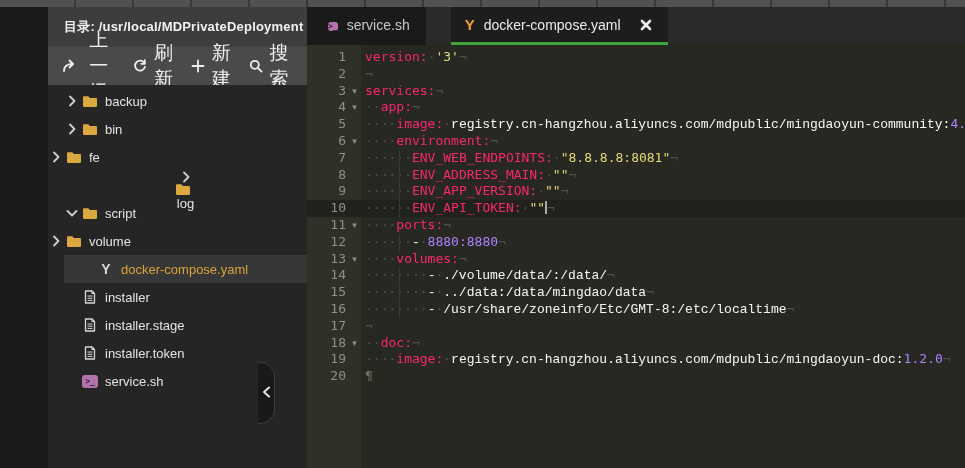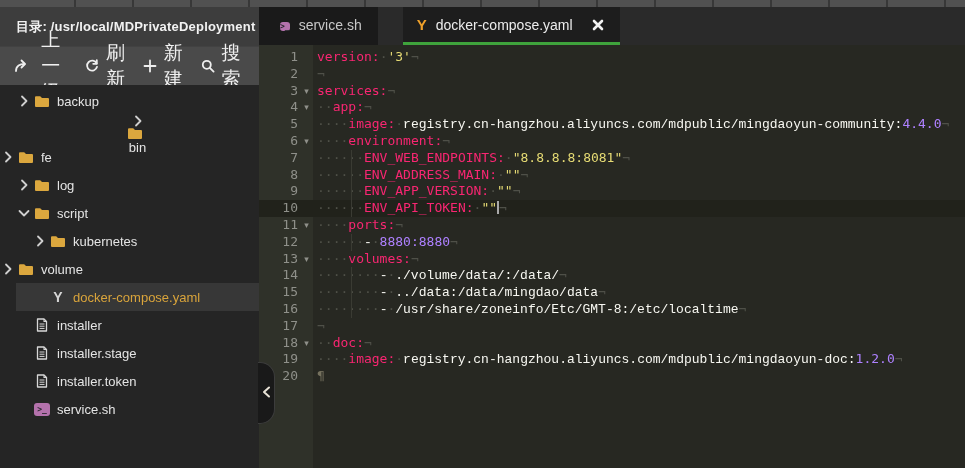--- a/index.html
+++ b/index.html
@@ -6,21 +6,21 @@
   .screen{position:relative;width:965px;height:468px;overflow:hidden;
     font-family:"Liberation Sans","DejaVu Sans",sans-serif;
     -webkit-font-smoothing:antialiased;}
   
   .topstrip{height:7px;width:100%;
     background:repeating-linear-gradient(90deg,#515151 0 56px,#383838 56px 58px);
     background-position:18px 0;}
   .mainrow{display:flex;height:461px;}
 
   
-  .sidebar{width:259px;min-width:259px;display:flex;flex-direction:column;background:#be185d;}
+  .sidebar{width:259px;min-width:259px;display:flex;flex-direction:column;background:#be185d;margin-left:48px;}
   .sb-header{height:39px;background:#3d3d3d;display:flex;align-items:center;
     padding-left:16px;color:#f2f2f2;font-size:13px;font-weight:bold;letter-spacing:.2px;}
   .toolbar{height:38px;background:#4a4a4a;border-top:1px solid #424242;display:flex;
     align-items:center;padding-left:14px;}
   .tb-btn{display:flex;align-items:center;gap:5px;margin-right:17px;color:#f0f0f0;
     font-size:19px;cursor:pointer;background:none;border:none;padding:0;font-family:inherit;text-align:center;}
   .tb-btn svg{display:block;}
   .tree{flex:1;background:#252525;padding-top:2px;overflow:hidden;}
   .trow{height:28px;display:flex;align-items:center;color:#e4e4e4;font-size:13px;cursor:pointer;}
   .trow .chev{width:16px;display:flex;align-items:center;justify-content:center;}
@@ -122,21 +122,21 @@
                 <polyline points="2,1.5 6.5,6 2,10.5" fill="none" stroke="#cfcfcf" stroke-width="1.8" stroke-linecap="round" stroke-linejoin="round"></polyline>
               </svg>
             </span>
             <span class="ticon">
               <svg width="16" height="13" viewBox="0 0 16 13">
                 <path d="M1 2.2 Q1 1.2 2 1.2 H6.2 L8 3 H14 Q15 3 15 4 V11 Q15 12 14 12 H2 Q1 12 1 11 Z" fill="#dba73e"></path>
               </svg>
             </span>
             <span class="tlabel">backup</span>
           </div>
-          <div class="trow" style="padding-left: 16px; flex-direction: column;">
+          <div class="trow" style="padding-left: 16px;">
             <span class="chev">
               <svg width="8" height="12" viewBox="0 0 8 12">
                 <polyline points="2,1.5 6.5,6 2,10.5" fill="none" stroke="#cfcfcf" stroke-width="1.8" stroke-linecap="round" stroke-linejoin="round"></polyline>
               </svg>
             </span>
             <span class="ticon">
               <svg width="16" height="13" viewBox="0 0 16 13">
                 <path d="M1 2.2 Q1 1.2 2 1.2 H6.2 L8 3 H14 Q15 3 15 4 V11 Q15 12 14 12 H2 Q1 12 1 11 Z" fill="#dba73e"></path>
               </svg>
             </span>
@@ -148,21 +148,21 @@
                 <polyline points="2,1.5 6.5,6 2,10.5" fill="none" stroke="#cfcfcf" stroke-width="1.8" stroke-linecap="round" stroke-linejoin="round"></polyline>
               </svg>
             </span>
             <span class="ticon">
               <svg width="16" height="13" viewBox="0 0 16 13">
                 <path d="M1 2.2 Q1 1.2 2 1.2 H6.2 L8 3 H14 Q15 3 15 4 V11 Q15 12 14 12 H2 Q1 12 1 11 Z" fill="#dba73e"></path>
               </svg>
             </span>
             <span class="tlabel">fe</span>
           </div>
-          <div class="trow" style="padding-left: 16px;">
+          <div class="trow" style="padding-left: 16px; flex-direction: column;">
             <span class="chev">
               <svg width="8" height="12" viewBox="0 0 8 12">
                 <polyline points="2,1.5 6.5,6 2,10.5" fill="none" stroke="#cfcfcf" stroke-width="1.8" stroke-linecap="round" stroke-linejoin="round"></polyline>
               </svg>
             </span>
             <span class="ticon">
               <svg width="16" height="13" viewBox="0 0 16 13">
                 <path d="M1 2.2 Q1 1.2 2 1.2 H6.2 L8 3 H14 Q15 3 15 4 V11 Q15 12 14 12 H2 Q1 12 1 11 Z" fill="#dba73e"></path>
               </svg>
             </span>
@@ -173,33 +173,20 @@
               <svg width="12" height="8" viewBox="0 0 12 8">
                 <polyline points="1.5,2 6,6.5 10.5,2" fill="none" stroke="#cfcfcf" stroke-width="1.8" stroke-linecap="round" stroke-linejoin="round"></polyline>
               </svg>
             </span>
             <span class="ticon">
               <svg width="16" height="13" viewBox="0 0 16 13">
                 <path d="M1 2.2 Q1 1.2 2 1.2 H6.2 L8 3 H14 Q15 3 15 4 V11 Q15 12 14 12 H2 Q1 12 1 11 Z" fill="#dba73e"></path>
               </svg>
             </span>
             <span class="tlabel">script</span>
-          </div>
-          <div class="trow" style="padding-left: 32px;">
-            <span class="chev">
-              <svg width="8" height="12" viewBox="0 0 8 12">
-                <polyline points="2,1.5 6.5,6 2,10.5" fill="none" stroke="#cfcfcf" stroke-width="1.8" stroke-linecap="round" stroke-linejoin="round"></polyline>
-              </svg>
-            </span>
-            <span class="ticon">
-              <svg width="16" height="13" viewBox="0 0 16 13">
-                <path d="M1 2.2 Q1 1.2 2 1.2 H6.2 L8 3 H14 Q15 3 15 4 V11 Q15 12 14 12 H2 Q1 12 1 11 Z" fill="#dba73e"></path>
-              </svg>
-            </span>
-            <span class="tlabel">kubernetes</span>
           </div>
           <div class="trow" style="">
             <span class="chev">
               <svg width="8" height="12" viewBox="0 0 8 12">
                 <polyline points="2,1.5 6.5,6 2,10.5" fill="none" stroke="#cfcfcf" stroke-width="1.8" stroke-linecap="round" stroke-linejoin="round"></polyline>
               </svg>
             </span>
             <span class="ticon">
               <svg width="16" height="13" viewBox="0 0 16 13">
                 <path d="M1 2.2 Q1 1.2 2 1.2 H6.2 L8 3 H14 Q15 3 15 4 V11 Q15 12 14 12 H2 Q1 12 1 11 Z" fill="#dba73e"></path>

